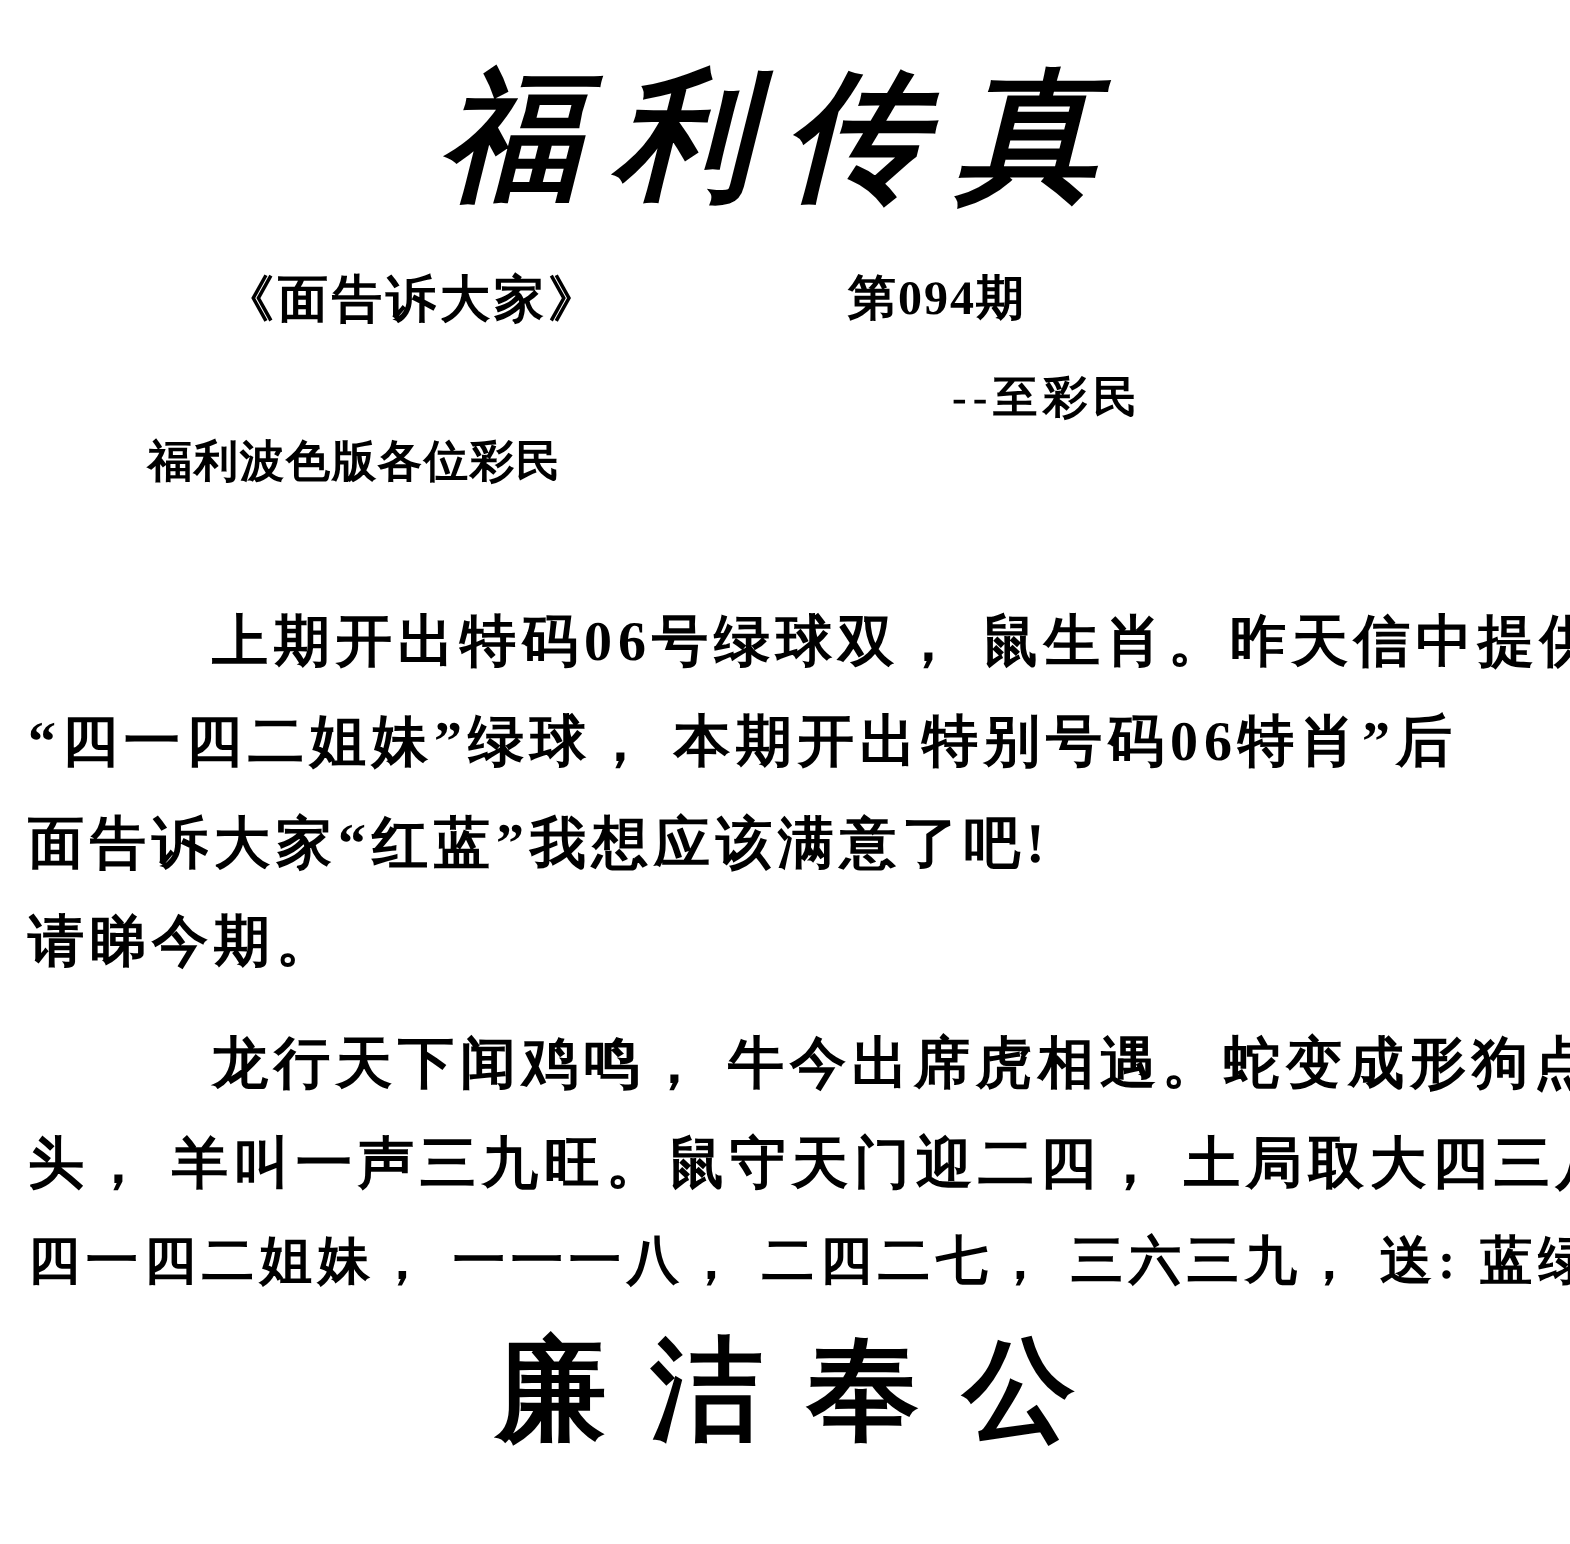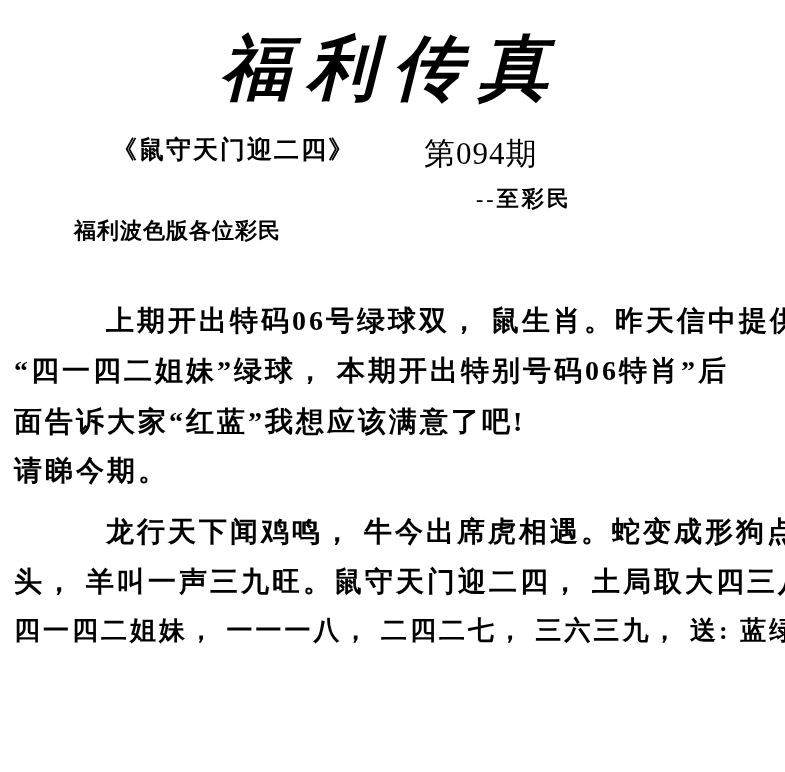--- a/index.html
+++ b/index.html
@@ -33,22 +33,22 @@
   .source-label {
     top: 133px;
     left: 112px;
     font-size: 25px;
     font-weight: bold;
     letter-spacing: 2px;
   }
   .issue-label {
     top: 133px;
     left: 424px;
-    font-size: 31px;
-    font-weight: normal;
+    font-size: 24px;
+    font-weight: bold;
     letter-spacing: 1px;
   }
   .attribution {
     top: 184px;
     left: 476px;
     font-size: 22px;
     font-weight: bold;
     letter-spacing: 3px;
   }
   .salutation {
@@ -87,21 +87,21 @@
     padding-left: 22px; 
   }
 </style>
 </head>
 <body>
 
 <div class="page">
 
   <div class="line doc-title">福利传真</div>
 
-  <div class="line source-label">《鼠守天门迎二四》</div>
+  <div class="line source-label">《面告诉大家》</div>
 
   <div class="line issue-label">第094期</div>
 
   <div class="line attribution">--至彩民</div>
 
   <div class="line salutation">福利波色版各位彩民</div>
 
 
   <div class="line body-line p1l1">上期开出特码06号绿球双， 鼠生肖。昨天信中提供</div>
 
@@ -110,14 +110,15 @@
   <div class="line body-line transition-line">请睇今期。</div>
 
   <div class="line body-line p1l3">面告诉大家“红蓝”我想应该满意了吧!</div>
 
   <div class="line body-line p2l1">龙行天下闻鸡鸣， 牛今出席虎相遇。蛇变成形狗点</div>
 
   <div class="line body-line p2l2">头， 羊叫一声三九旺。鼠守天门迎二四， 土局取大四三八。</div>
 
   <div class="line body-line p2l3">四一四二姐妹， 一一一八， 二四二七， 三六三九， 送: 蓝绿</div>
 
+  <div class="line footer-slogan">廉洁奉公</div>
 
 </div>
 
 </body></html>

